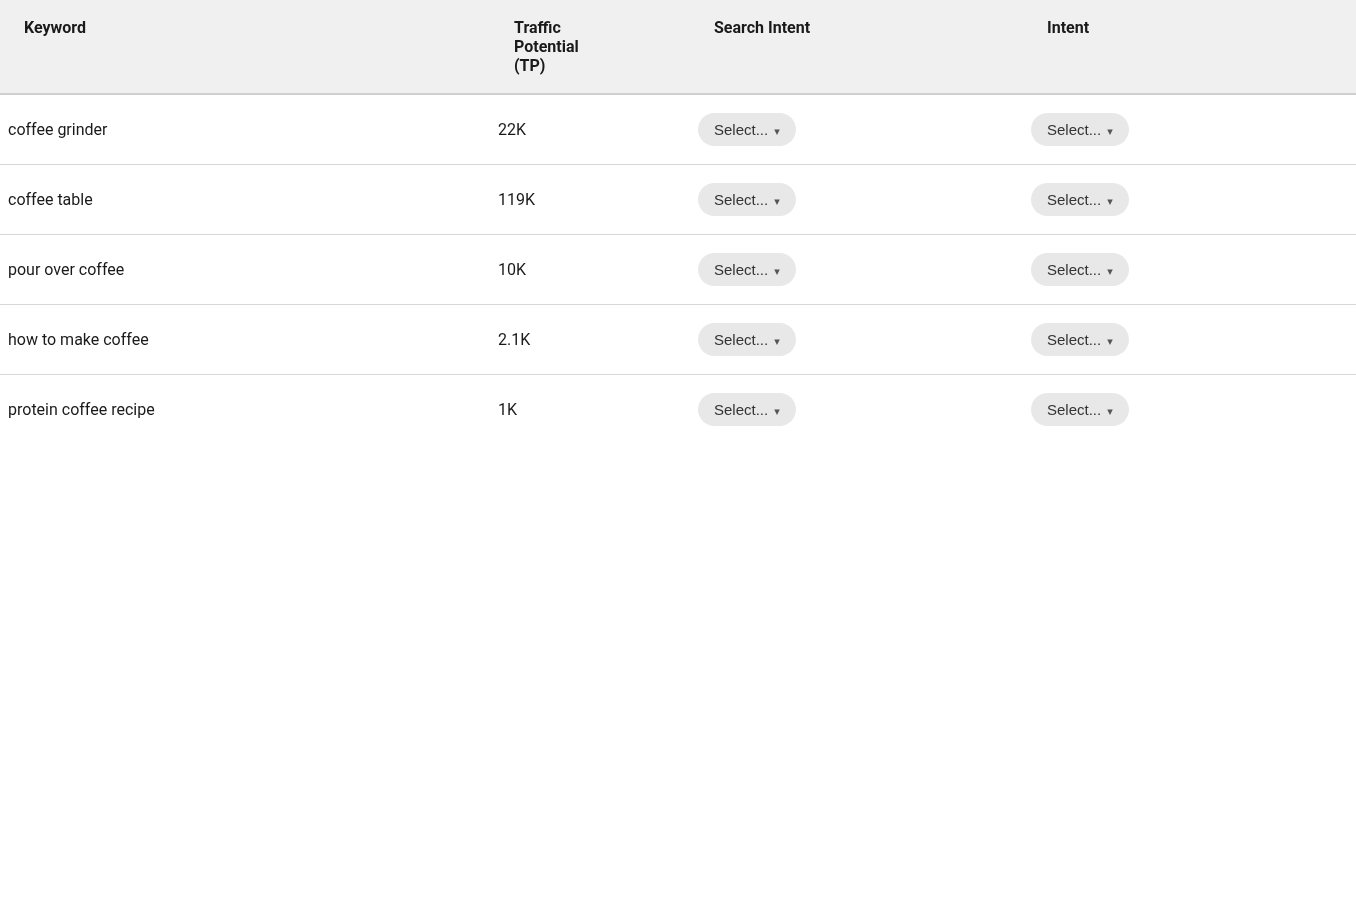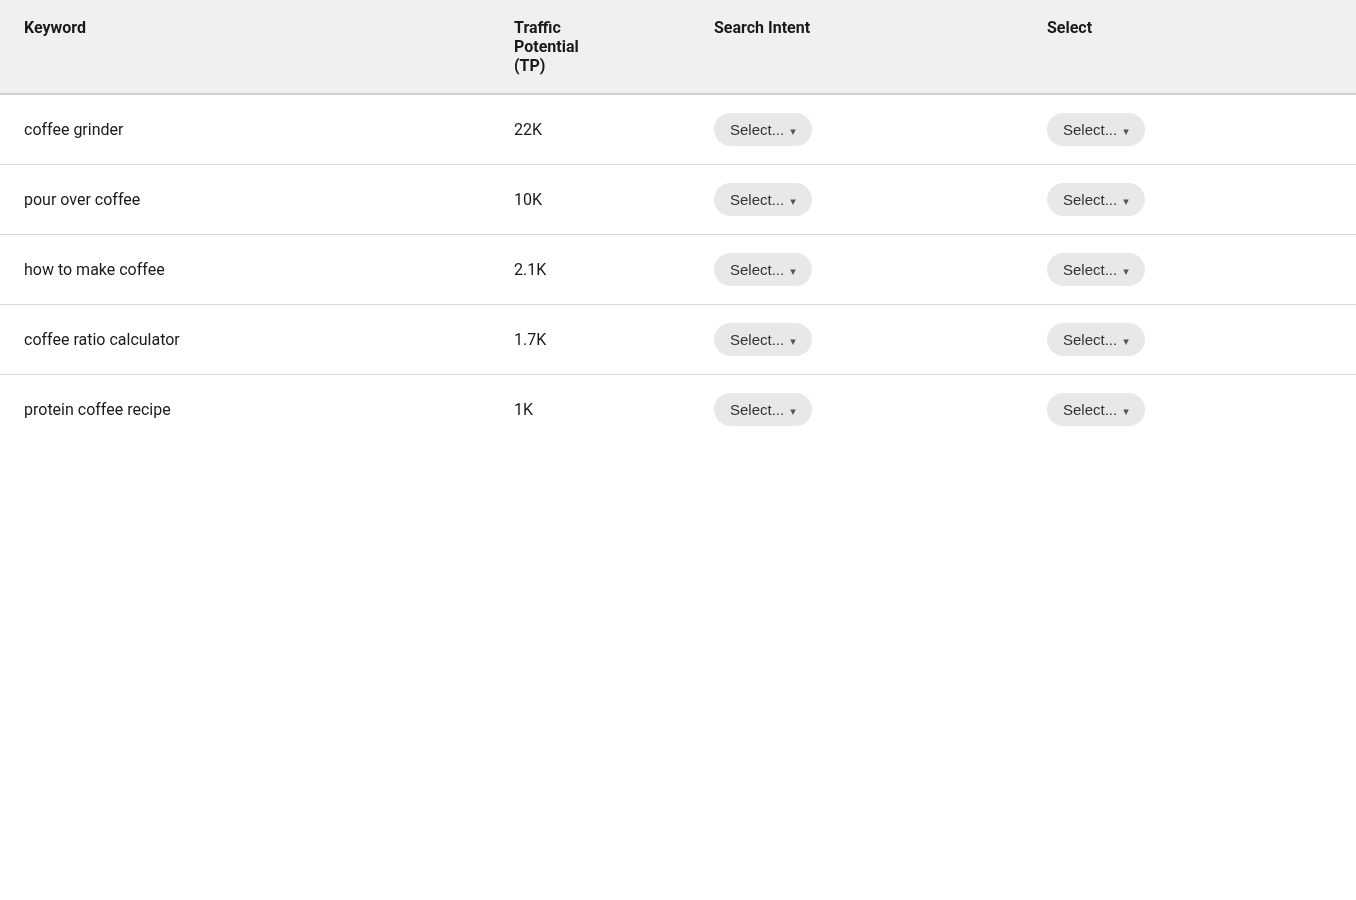--- a/index.html
+++ b/index.html
@@ -48,21 +48,21 @@
 
     tbody tr {
       border-bottom: 1px solid #d8d8d8;
     }
 
     tbody tr:last-child {
       border-bottom: none;
     }
 
     tbody td {
-      padding: 18px 24px;
+      padding: 18px 8px;
       font-size: 16px;
       color: #1a1a1a;
       vertical-align: middle;
     }
 
     .select-btn {
       display: inline-flex;
       align-items: flex-end;
       gap: 6px;
       background: #e8e8e8;
@@ -89,27 +89,39 @@
       <col class="col-keyword">
       <col class="col-tp">
       <col class="col-intent">
       <col class="col-status">
     </colgroup>
     <thead>
       <tr>
         <th>Keyword</th>
         <th>Traffic<br>Potential<br>(TP)</th>
         <th>Search Intent</th>
-        <th>Select</th>
+        <th>Intent</th>
       </tr>
     </thead>
     <tbody id="table-body">
     <tr>
           <td>coffee grinder</td>
           <td>22K</td>
+          <td><button class="select-btn">
+              <span>Select...</span>
+              <span class="chevron">▾</span>
+            </button></td>
+          <td><button class="select-btn">
+              <span>Select...</span>
+              <span class="chevron">▾</span>
+            </button></td>
+        </tr>
+        <tr>
+          <td>coffee table</td>
+          <td>119K</td>
           <td><button class="select-btn">
               <span>Select...</span>
               <span class="chevron">▾</span>
             </button></td>
           <td><button class="select-btn">
               <span>Select...</span>
               <span class="chevron">▾</span>
             </button></td>
         </tr>
         <tr>
@@ -130,32 +142,20 @@
           <td><button class="select-btn">
               <span>Select...</span>
               <span class="chevron">▾</span>
             </button></td>
           <td><button class="select-btn">
               <span>Select...</span>
               <span class="chevron">▾</span>
             </button></td>
         </tr>
         <tr>
-          <td>coffee ratio calculator</td>
-          <td>1.7K</td>
-          <td><button class="select-btn">
-              <span>Select...</span>
-              <span class="chevron">▾</span>
-            </button></td>
-          <td><button class="select-btn">
-              <span>Select...</span>
-              <span class="chevron">▾</span>
-            </button></td>
-        </tr>
-        <tr>
           <td>protein coffee recipe</td>
           <td>1K</td>
           <td><button class="select-btn">
               <span>Select...</span>
               <span class="chevron">▾</span>
             </button></td>
           <td><button class="select-btn">
               <span>Select...</span>
               <span class="chevron">▾</span>
             </button></td>

